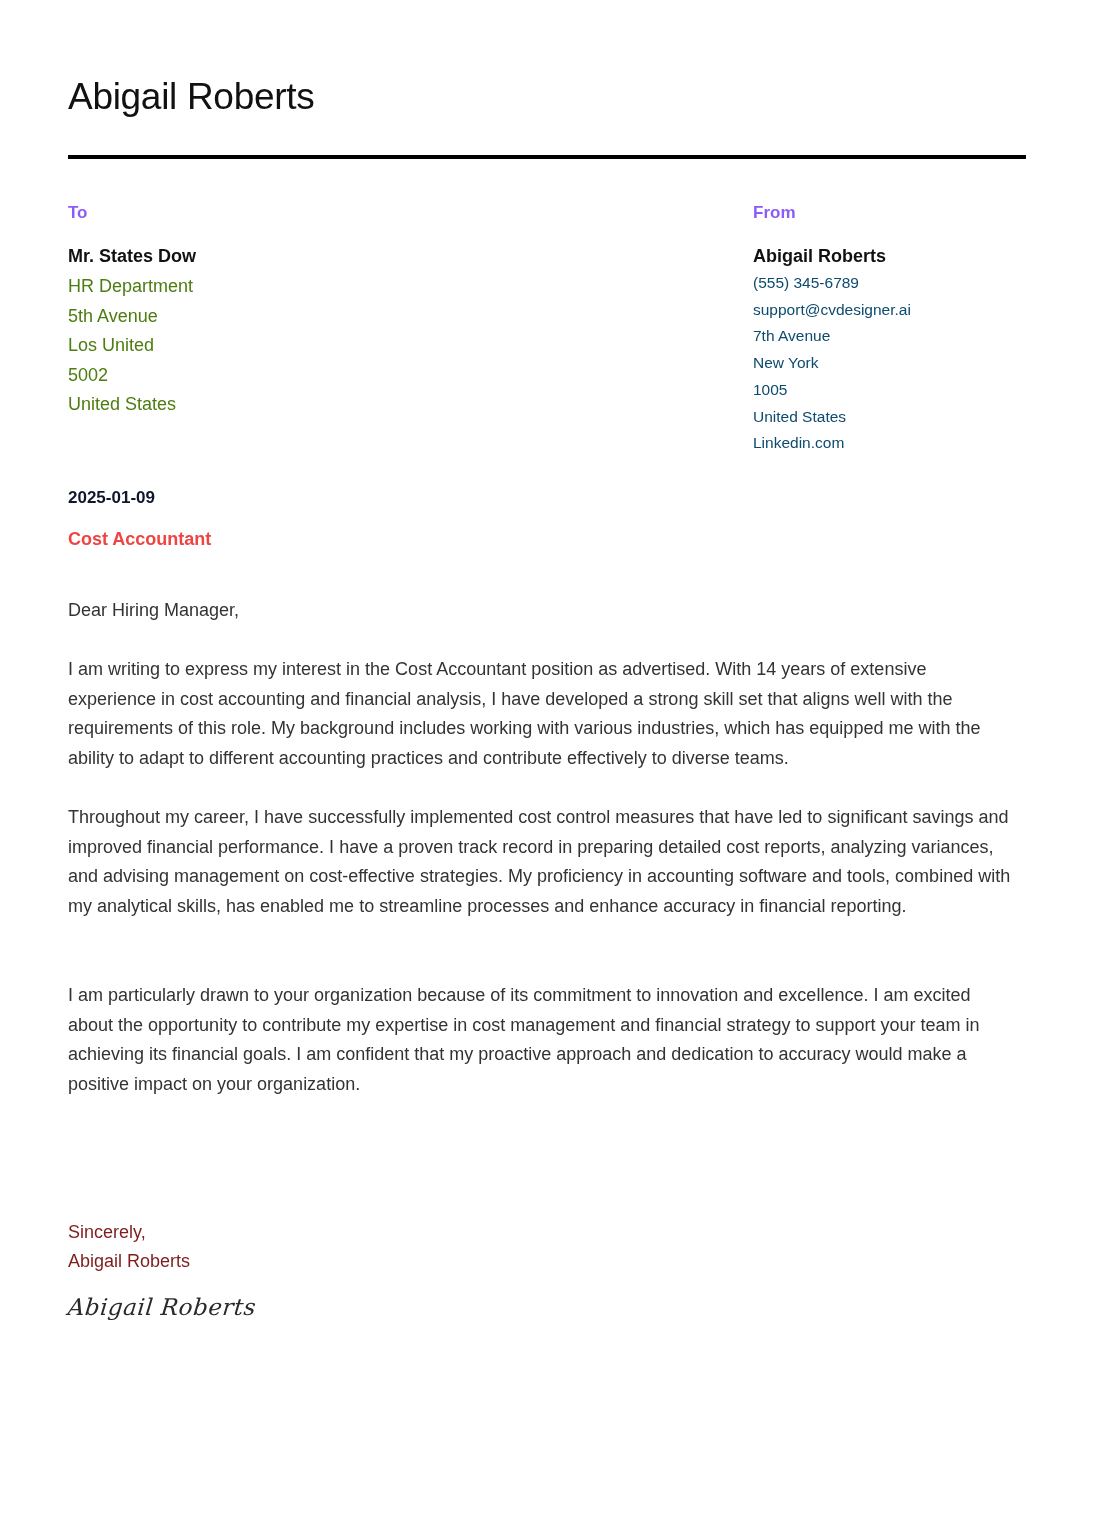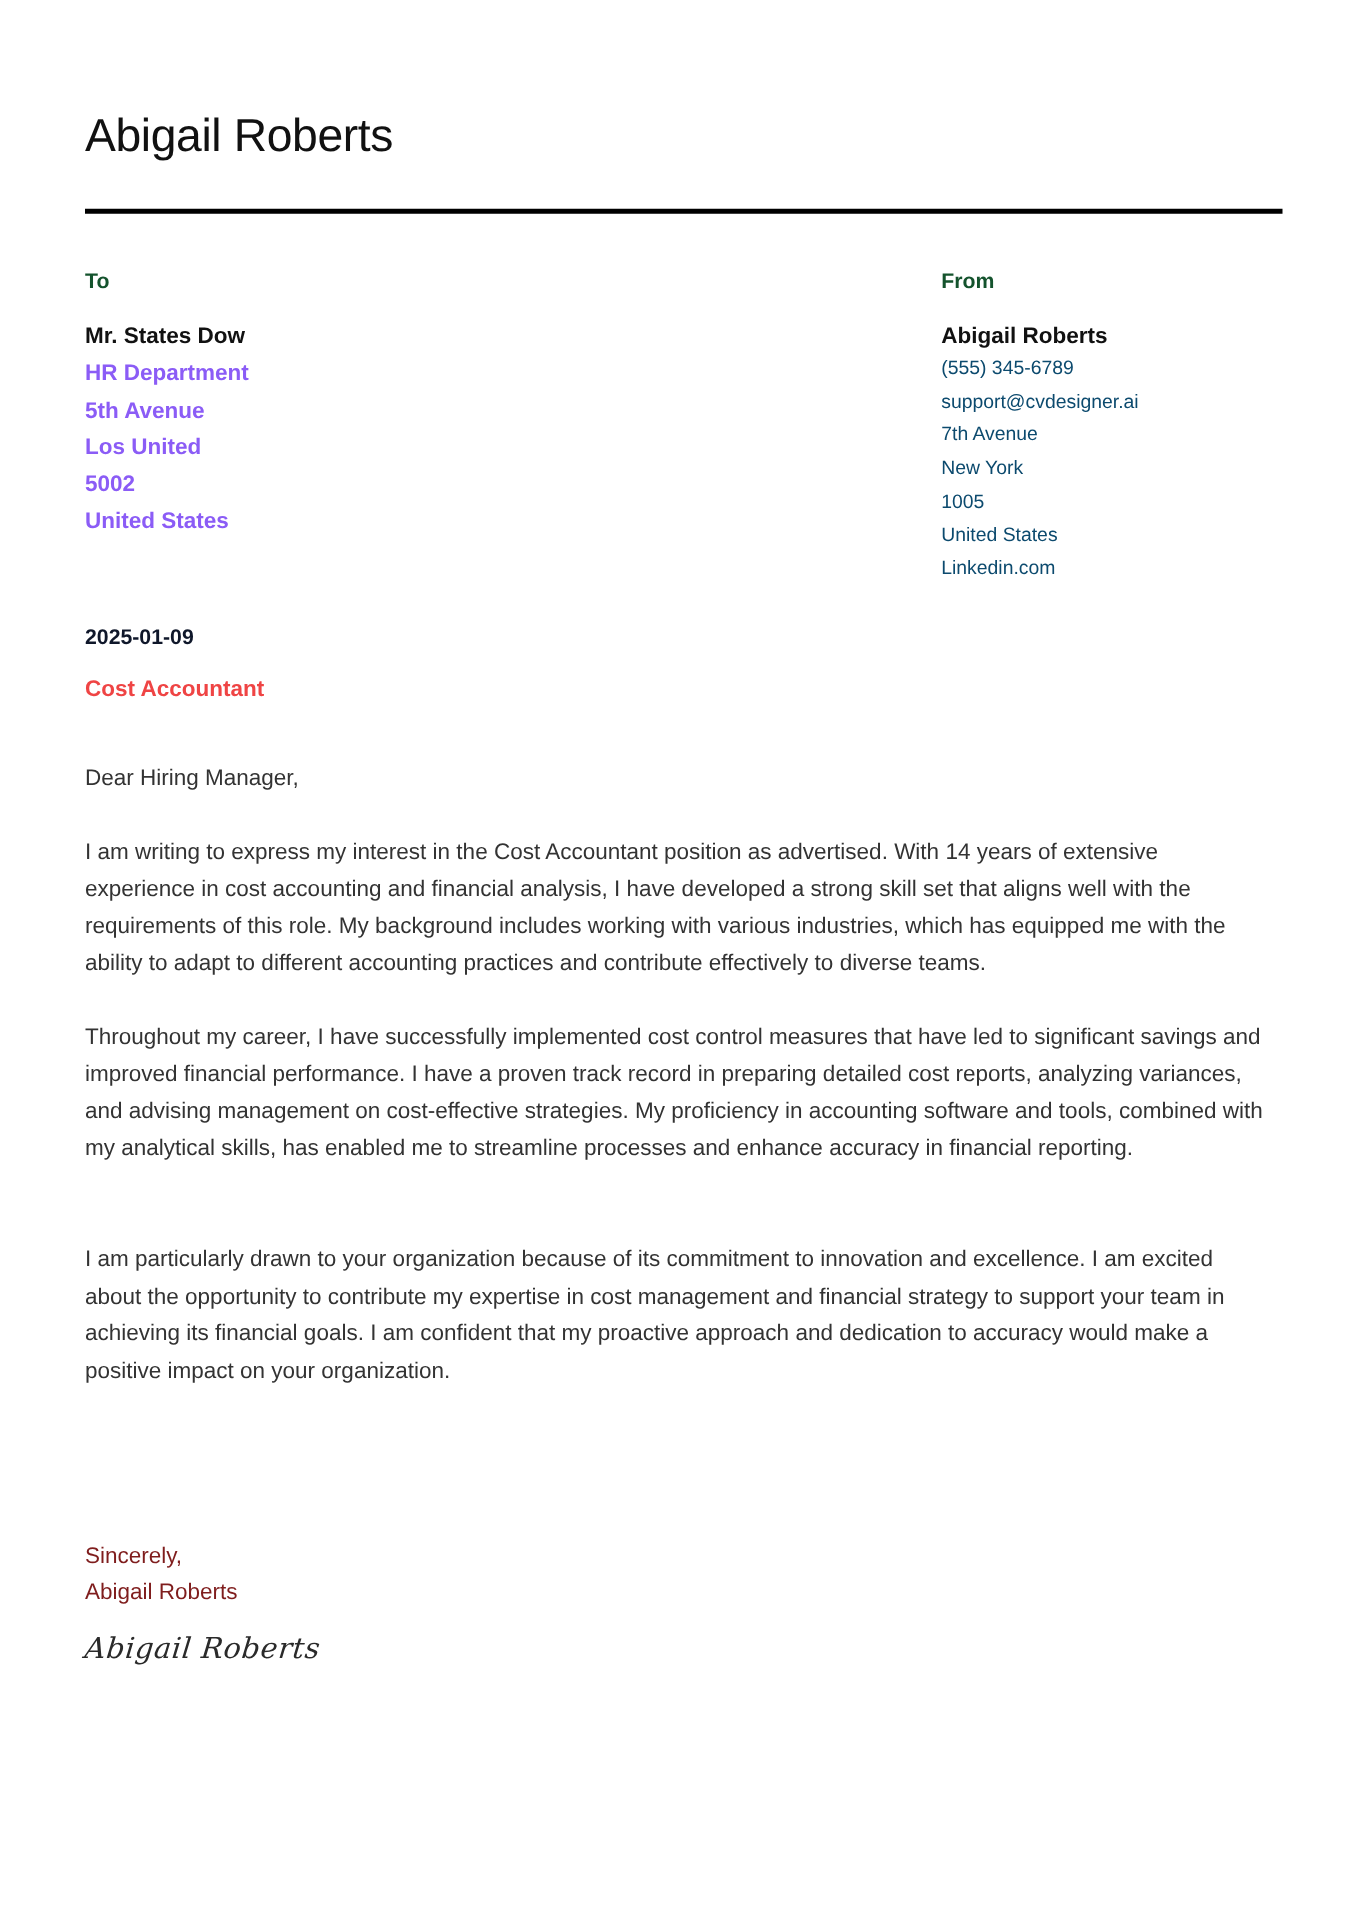--- a/index.html
+++ b/index.html
@@ -10,21 +10,21 @@
     body {
       width: 1095px;
       height: 1536px;
       position: relative;
       font-family: "Liberation Sans", sans-serif;
       color: #2b2b2b;
       overflow: hidden;
     }
     .page {
       position: absolute;
-      left: 0; top: 12px;
+      left: 0; top: 0;
       width: 1095px;
       height: 1108px;
     }
     .header-name {
       position: absolute;
       left: 68px;
       top: 74px;
       font-size: 37px;
       font-weight: 500;
       color: #111111;
@@ -41,37 +41,36 @@
       background: #000000;
     }
     .block {
       position: absolute;
     }
     .to-block { left: 68px; top: 202px; }
     .from-block { left: 753px; top: 202px; }
     .label {
       font-size: 17px;
       font-weight: bold;
-      color: #14532d;
+      color: #8b5cf6;
       line-height: 22px;
       margin: 0 0 20px 0;
     }
     .recipient-name {
       font-size: 18px;
       font-weight: bold;
       color: #111111;
       line-height: 24px;
       margin: 0 0 4px 0;
     }
     .to-line {
       font-size: 18px;
       line-height: 29.5px;
-      color: #8b5cf6;
+      color: #4d7c0f;
       margin: 0;
-      font-weight: bold;
     }
     .sender-name {
       font-size: 18px;
       font-weight: bold;
       color: #111111;
       line-height: 24px;
       margin: 0 0 2px 0;
     }
     .from-line {
       font-size: 15.5px;

